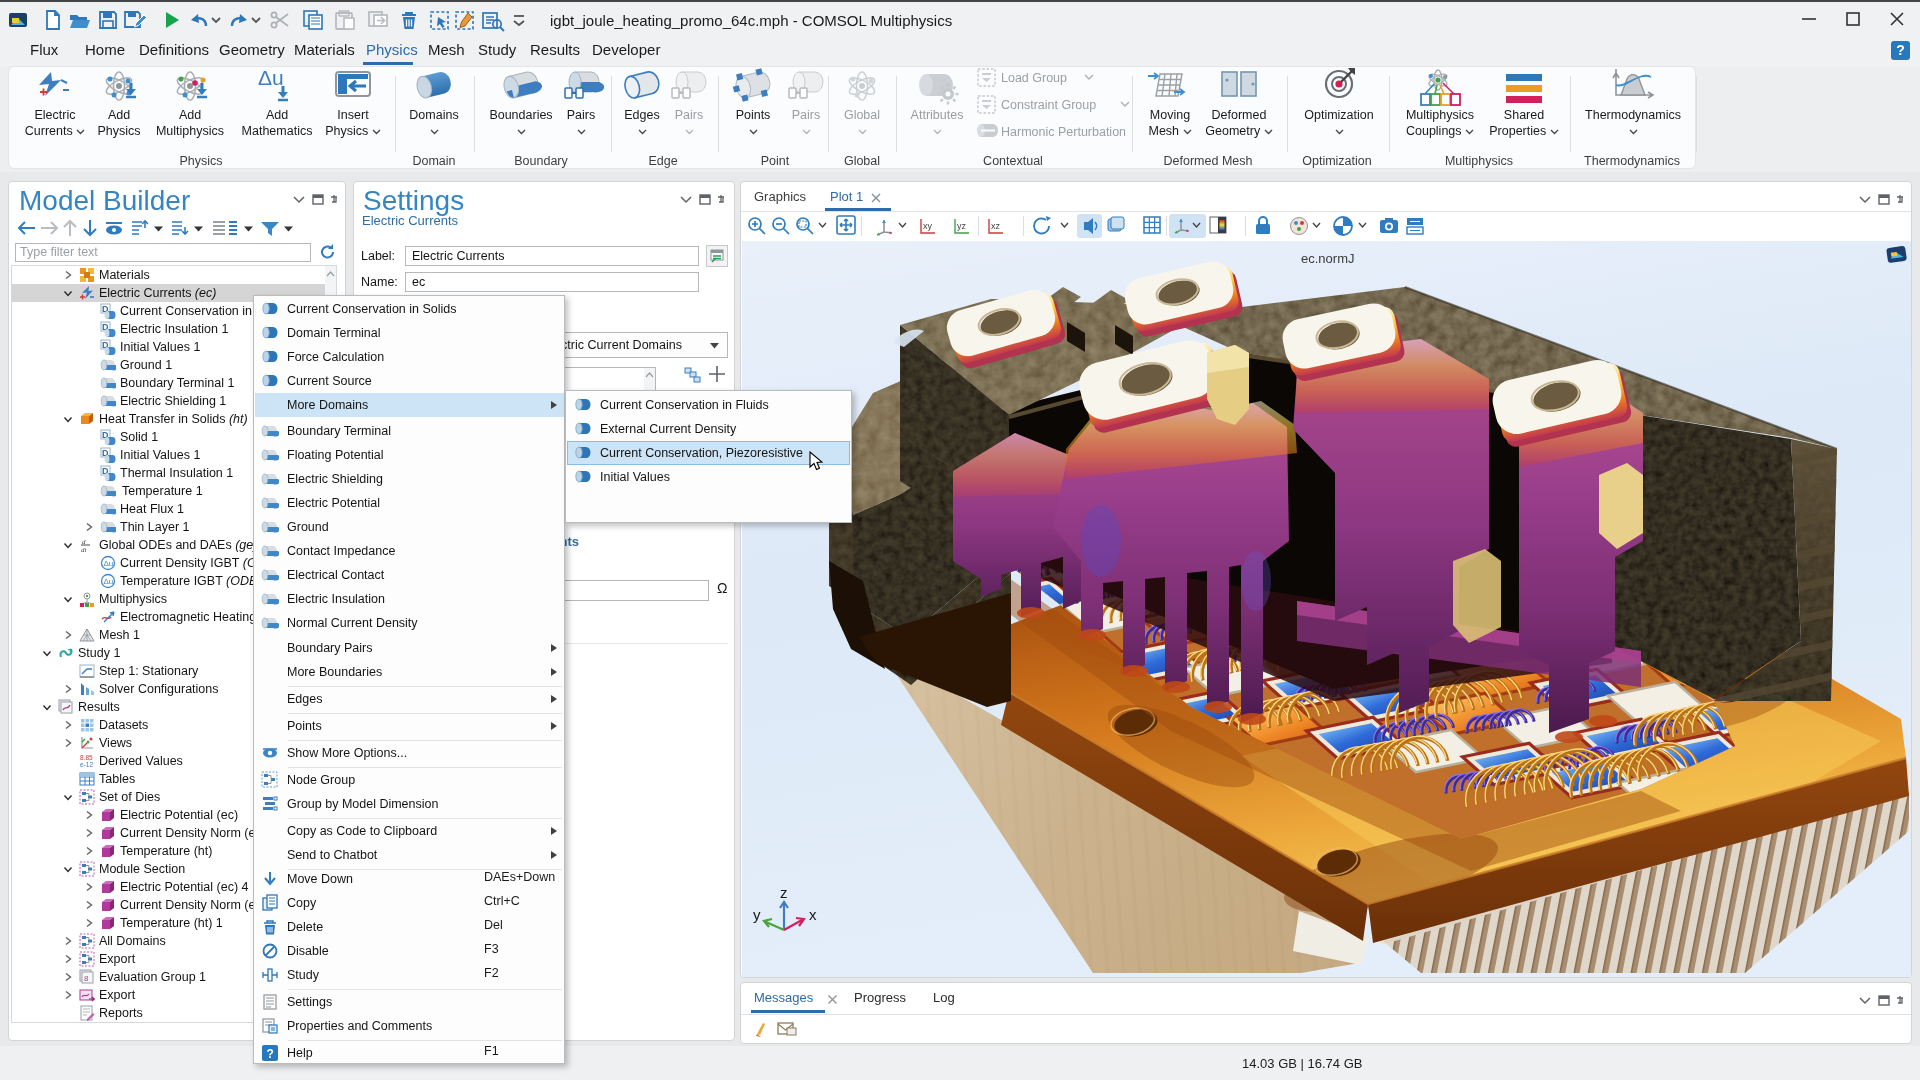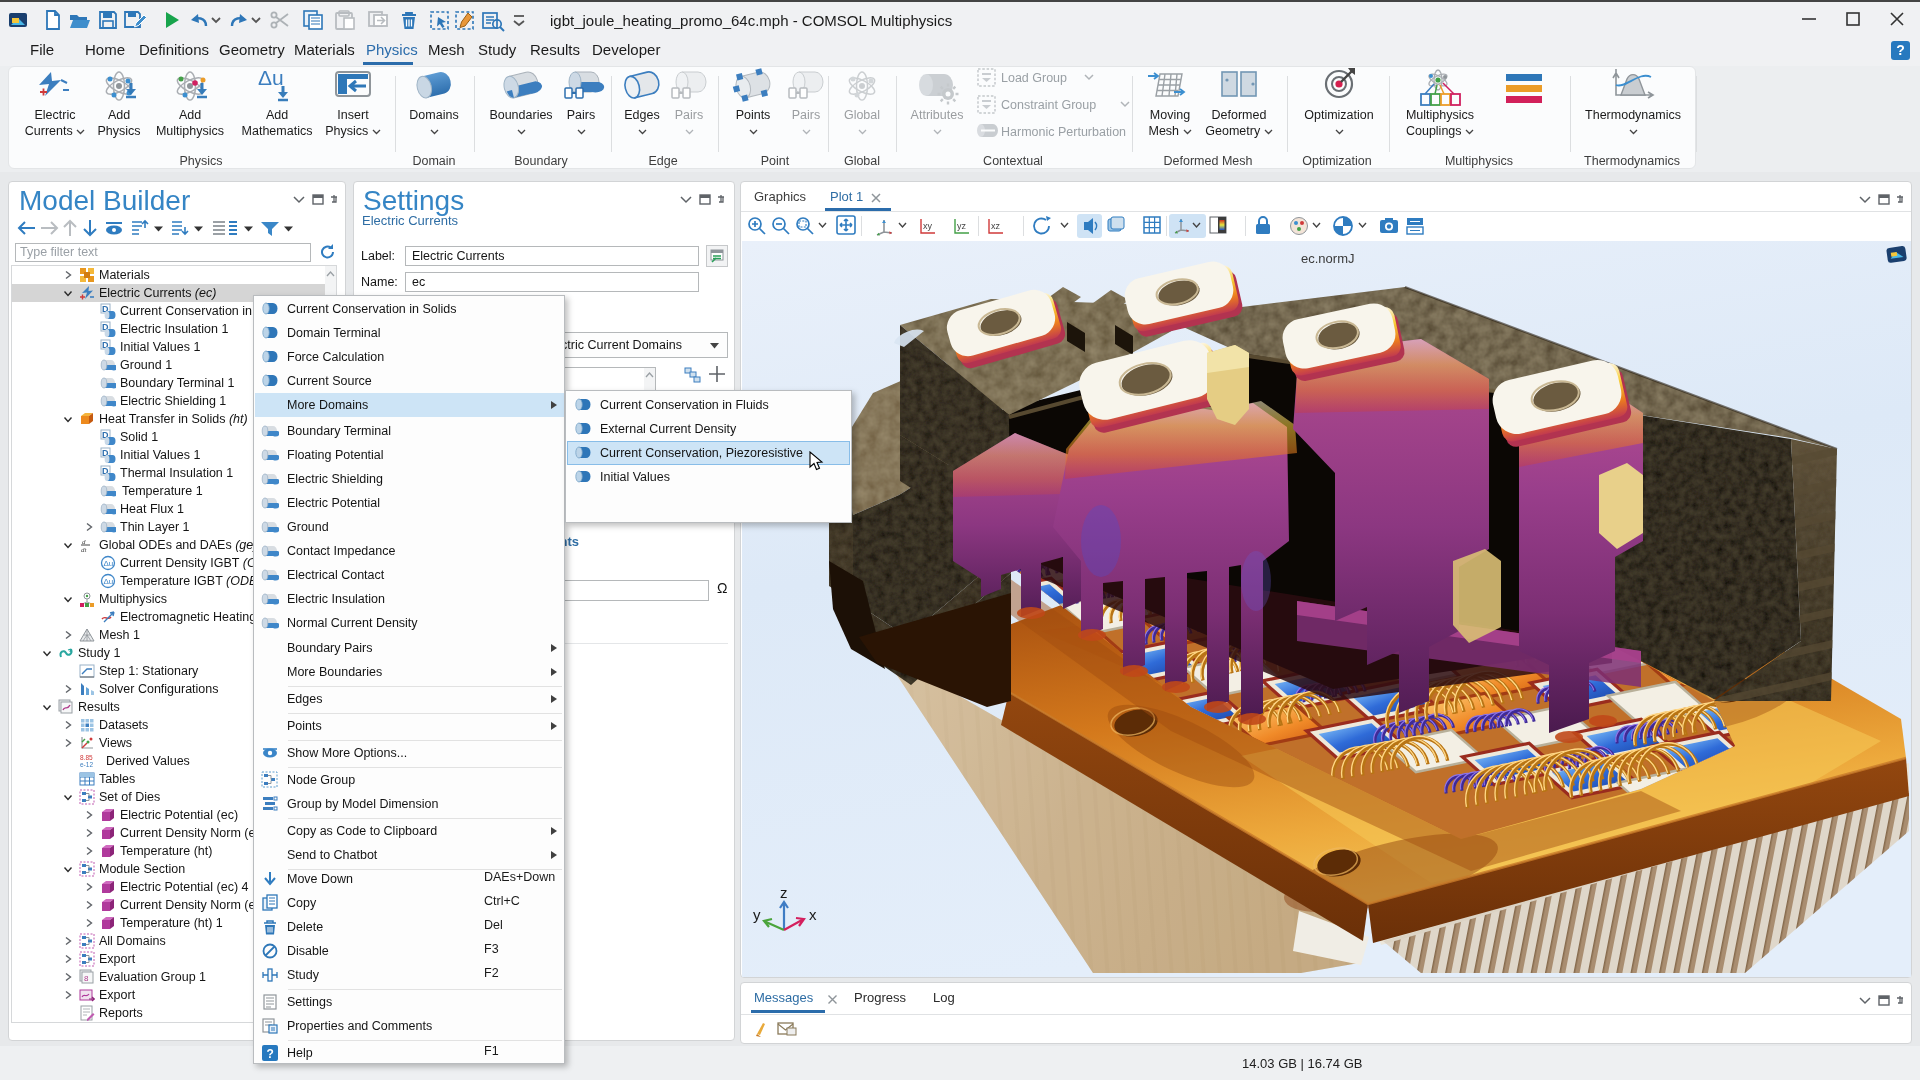--- a/index.html
+++ b/index.html
@@ -135,21 +135,21 @@
         <path d="M4 11 h14" stroke="#333" stroke-width="1.6"></path>
       </svg>
     <svg class="qat" style="left:1842px;top:6px" width="22" height="22" viewBox="0 0 22 22">
         <rect x="5" y="5" width="12" height="12" fill="none" stroke="#333" stroke-width="1.6"></rect>
       </svg>
     <svg class="qat" style="left:1886px;top:6px" width="22" height="22" viewBox="0 0 22 22">
         <path d="M5 5 L17 17 M17 5 L5 17" stroke="#333" stroke-width="1.6"></path>
       </svg>
   </div>
   <div id="menubar">
-    <span class="menu-item" style="left:30px">File</span>
+    <span class="menu-item" style="left:30px">Flux</span>
     <span class="menu-item" style="left:85px">Home</span>
     <span class="menu-item" style="left:139px">Definitions</span>
     <span class="menu-item" style="left:219px">Geometry</span>
     <span class="menu-item" style="left:294px">Materials</span>
     <span class="menu-item menu-active" style="left:366px">Physics</span>
     <span class="menu-item" style="left:428px">Mesh</span>
     <span class="menu-item" style="left:478px">Study</span>
     <span class="menu-item" style="left:530px">Results</span>
     <span class="menu-item" style="left:592px">Developer</span>
     <div id="menu-underline"></div>
@@ -476,20 +476,26 @@
         <div class="lbl">Optimization<br><svg width="9" height="6" viewBox="0 0 9 6">
             <path d="M1 1 L4.5 4.5 L8 1" stroke="#444" stroke-width="1.3" fill="none"></path>
           </svg></div>
       </div>
     <div class="rbtn" style="left:1378px;width:124px">
         <div style="height:34px"></div>
         <div class="lbl">Multiphysics<br>Couplings <svg width="9" height="6" viewBox="0 0 9 6">
             <path d="M1 1 L4.5 4.5 L8 1" stroke="#444" stroke-width="1.3" fill="none"></path>
           </svg></div>
       </div>
+    <div class="rbtn" style="left:1462px;width:124px">
+        <div style="height:34px"></div>
+        <div class="lbl">Shared<br>Properties <svg width="9" height="6" viewBox="0 0 9 6">
+            <path d="M1 1 L4.5 4.5 L8 1" stroke="#444" stroke-width="1.3" fill="none"></path>
+          </svg></div>
+      </div>
     <div class="rbtn" style="left:1558px;width:150px">
         <div style="height:34px"></div>
         <div class="lbl">Thermodynamics<br><svg width="9" height="6" viewBox="0 0 9 6">
             <path d="M1 1 L4.5 4.5 L8 1" stroke="#444" stroke-width="1.3" fill="none"></path>
           </svg></div>
       </div>
     <div class="rgroup-label" style="left:151px;width:100px">Physics</div>
     <div class="rgroup-label" style="left:384px;width:100px">Domain</div>
     <div class="rgroup-label" style="left:491px;width:100px">Boundary</div>
     <div class="rgroup-label" style="left:613px;width:100px">Edge</div>
@@ -789,21 +795,21 @@
           <path d="M3 13 L8 8" stroke="#d03a3a" stroke-width="1.4"></path>
           <path d="M3 7 l3-3" stroke="#43a047" stroke-width="1.4"></path>
           <circle cx="9" cy="7" r="1.5" fill="#43a047"></circle>
           <circle cx="12" cy="4" r="1.5" fill="#d03a3a"></circle>
         </svg>
         <div class="trow" style="left:87px;top:468px;line-height:18px;">Views</div>
 <svg style="position:absolute;left:67px;top:487px" width="16" height="16" viewBox="0 0 16 16">
           <text x="1" y="7" font-size="6.5" fill="#d03a3a" font-family="Liberation Sans">8.85</text>
           <text x="1" y="14" font-size="6.5" fill="#3c7ebf" font-family="Liberation Sans">e-12</text>
         </svg>
-        <div class="trow" style="left:94px;top:486px;line-height:18px;">Derived Values</div>
+        <div class="trow" style="left:87px;top:486px;line-height:18px;">Derived Values</div>
 <svg style="position:absolute;left:67px;top:505px" width="16" height="16" viewBox="0 0 16 16">
           <rect x="1" y="2" width="14" height="12" fill="#fff" stroke="#3c7ebf"></rect>
           <path d="M1 6 h14 M1 10 h14 M6 2 v12 M10.5 2 v12" stroke="#3c7ebf" stroke-width="1"></path>
           <rect x="1" y="2" width="14" height="4" fill="#9cc4e4"></rect>
         </svg>
         <div class="trow" style="left:87px;top:504px;line-height:18px;">Tables</div>
 <div style="position:absolute;left:52px;top:522px;width:12px;height:18px;">
           <svg width="10" height="10" viewBox="0 0 10 10" style="position:absolute;left:-1px;top:5px">
             <path d="M1.5 2.5 L5 6.5 L8.5 2.5" stroke="#2b2b2b" stroke-width="1.4" fill="none"></path>
           </svg>

